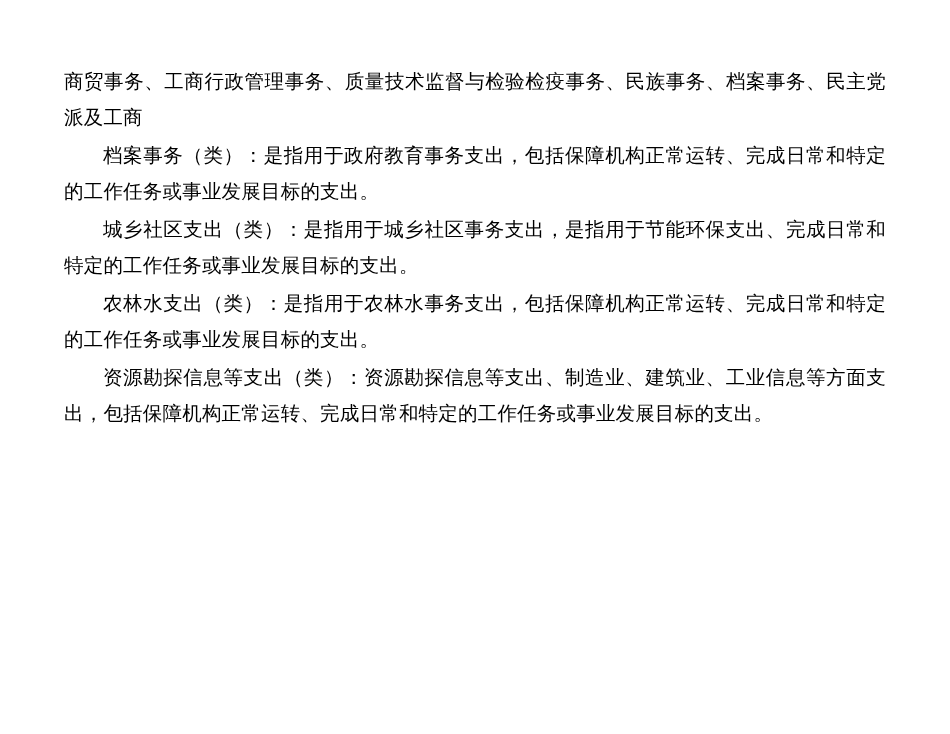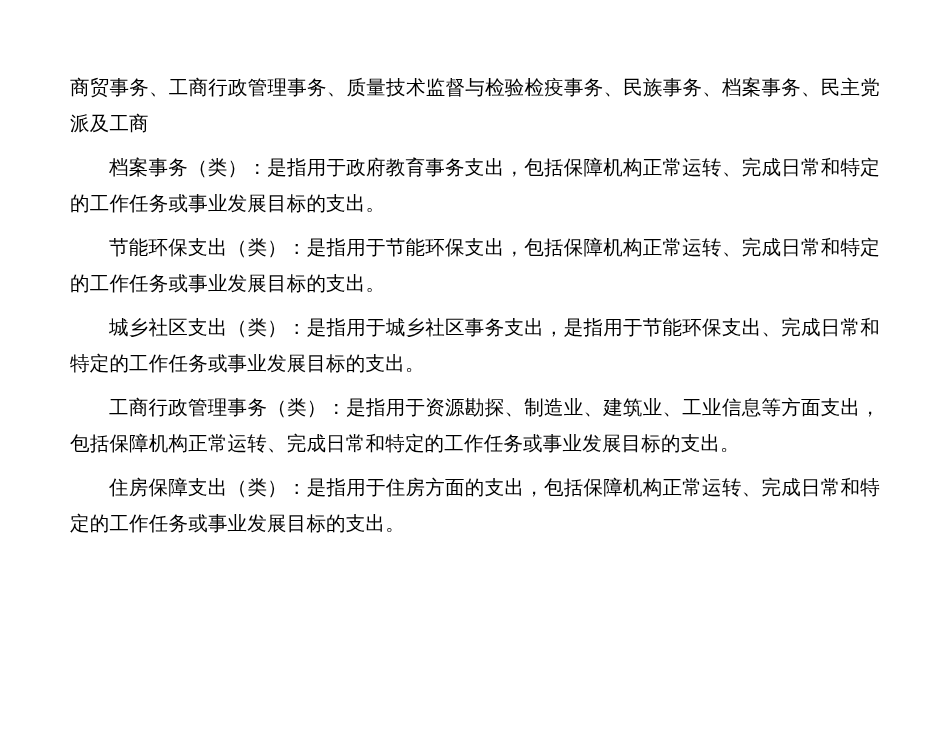--- a/index.html
+++ b/index.html
@@ -22,32 +22,31 @@
     background: #ffffff;
   }
   .doc-body {
     font-size: 19.5px;
     line-height: 36px;
     text-align: justify;
     text-justify: inter-ideograph;
     letter-spacing: 0.2px;
   }
   .para {
-    margin: 8px;
+    margin: 2px;
     padding: 0;
   }
   .para.indent {
     text-indent: 2em;
   }
 </style>
 </head>
 <body>
 
 <div class="page">
   <div class="doc-body">
     <p class="para">商贸事务、工商行政管理事务、质量技术监督与检验检疫事务、民族事务、档案事务、民主党派及工商</p>
     <p class="para indent">档案事务（类）：是指用于政府教育事务支出，包括保障机构正常运转、完成日常和特定的工作任务或事业发展目标的支出。</p>
-    <p class="para indent">节能环保支出（类）：是指用于节能环保支出，包括保障机构正常运转、完成日常和特定的工作任务或事业发展目标的支出。</p>
     <p class="para indent">城乡社区支出（类）：是指用于城乡社区事务支出，是指用于节能环保支出、完成日常和特定的工作任务或事业发展目标的支出。</p>
-    <p class="para indent">工商行政管理事务（类）：是指用于资源勘探、制造业、建筑业、工业信息等方面支出，包括保障机构正常运转、完成日常和特定的工作任务或事业发展目标的支出。</p>
-    <p class="para indent">住房保障支出（类）：是指用于住房方面的支出，包括保障机构正常运转、完成日常和特定的工作任务或事业发展目标的支出。</p>
+    <p class="para indent">农林水支出（类）：是指用于农林水事务支出，包括保障机构正常运转、完成日常和特定的工作任务或事业发展目标的支出。</p>
+    <p class="para indent">资源勘探信息等支出（类）：资源勘探信息等支出、制造业、建筑业、工业信息等方面支出，包括保障机构正常运转、完成日常和特定的工作任务或事业发展目标的支出。</p>
   </div>
 </div>
 
 </body></html>

